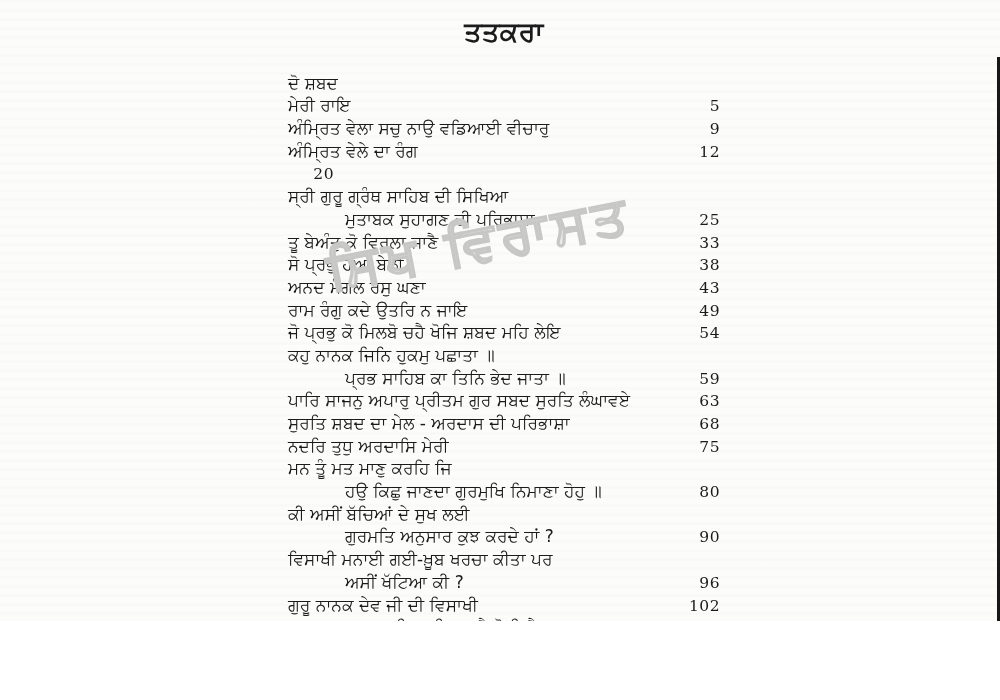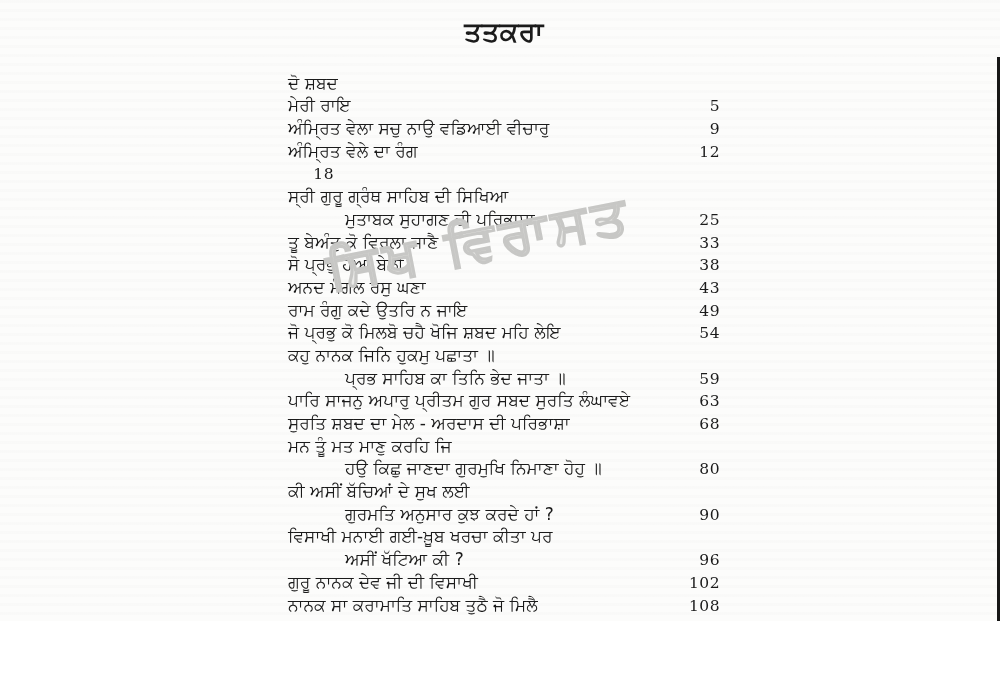--- a/index.html
+++ b/index.html
@@ -109,21 +109,21 @@
     </div>
       <div class="row">
       <span class="label">ਅੰਮ੍ਰਿਤ ਵੇਲਾ ਸਚੁ ਨਾਉ ਵਡਿਆਈ ਵੀਚਾਰੁ</span>
       <span class="pagenum">9</span>
     </div>
       <div class="row">
       <span class="label">ਅੰਮ੍ਰਿਤ ਵੇਲੇ ਦਾ ਰੰਗ</span>
       <span class="pagenum">12</span>
     </div>
       <div class="row">
-      <span class="pagenum">18</span>
+      <span class="pagenum">20</span>
     </div>
       <div class="row">
       <span class="label">ਸ੍ਰੀ ਗੁਰੂ ਗ੍ਰੰਥ ਸਾਹਿਬ ਦੀ ਸਿਖਿਆ</span>
       <span class="pagenum"></span>
     </div>
       <div class="row indent">
       <span class="label">ਮੁਤਾਬਕ ਸੁਹਾਗਣ ਦੀ ਪਰਿਭਾਸ਼ਾ</span>
       <span class="pagenum">25</span>
     </div>
       <div class="row">
@@ -156,20 +156,24 @@
     </div>
       <div class="row">
       <span class="label">ਪਾਰਿ ਸਾਜਨੁ ਅਪਾਰੁ ਪ੍ਰੀਤਮ ਗੁਰ ਸਬਦ ਸੁਰਤਿ ਲੰਘਾਵਏ</span>
       <span class="pagenum">63</span>
     </div>
       <div class="row">
       <span class="label">ਸੁਰਤਿ ਸ਼ਬਦ ਦਾ ਮੇਲ - ਅਰਦਾਸ ਦੀ ਪਰਿਭਾਸ਼ਾ</span>
       <span class="pagenum">68</span>
     </div>
       <div class="row">
+      <span class="label">ਨਦਰਿ ਤੁਧੁ ਅਰਦਾਸਿ ਮੇਰੀ</span>
+      <span class="pagenum">75</span>
+    </div>
+      <div class="row">
       <span class="label">ਮਨ ਤੂੰ ਮਤ ਮਾਣੁ ਕਰਹਿ ਜਿ</span>
       <span class="pagenum"></span>
     </div>
       <div class="row indent">
       <span class="label">ਹਉ ਕਿਛੁ ਜਾਣਦਾ ਗੁਰਮੁਖਿ ਨਿਮਾਣਾ ਹੋਹੁ ॥</span>
       <span class="pagenum">80</span>
     </div>
       <div class="row">
       <span class="label">ਕੀ ਅਸੀਂ ਬੱਚਿਆਂ ਦੇ ਸੁਖ ਲਈ</span>
       <span class="pagenum"></span>

